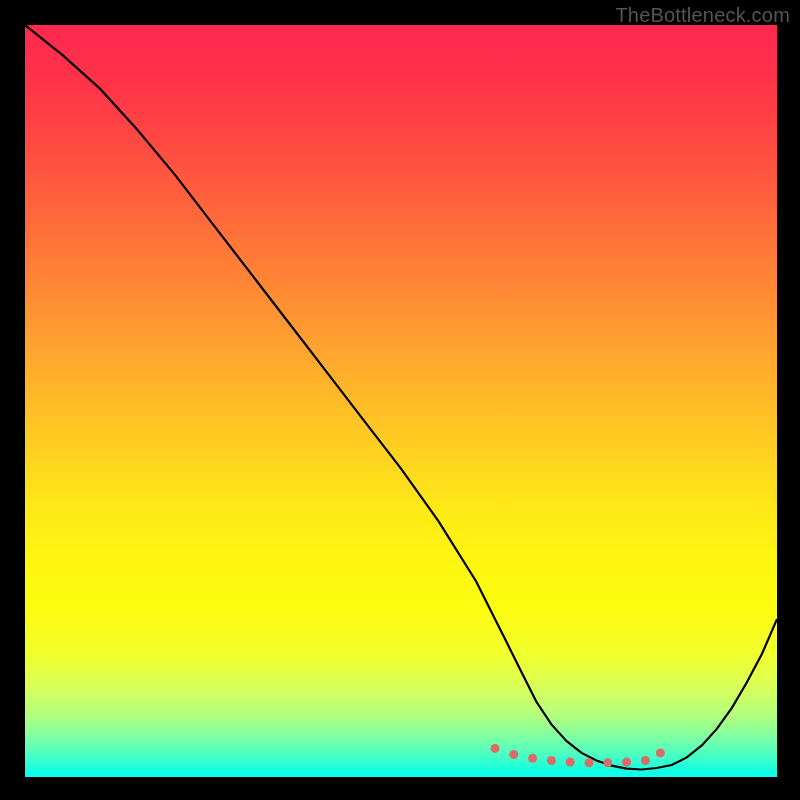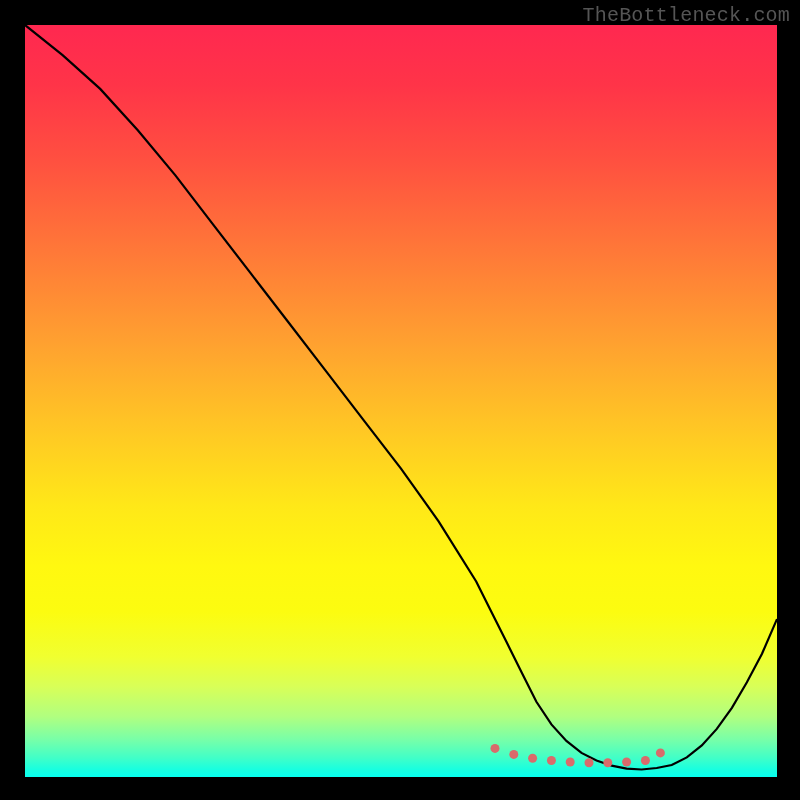--- a/index.html
+++ b/index.html
@@ -1,19 +1,19 @@
 <!DOCTYPE html>
 <html><head>
 <meta charset="utf-8">
 <style>
 body { margin: 0; padding: 0; width: 800px; height: 800px; background: #000; font-family: Arial, sans-serif; position: relative; }
 .plot-area { position: absolute; left: 25px; top: 25px; width: 752px; height: 752px; }
 .gradient-bg { position: absolute; left: 0; top: 0; width: 100%; height: 100%; background: linear-gradient(to bottom, #ff2850 0%, #ff3448 8%, #ff5040 18%, #ff7838 30%, #ffa030 42%, #ffc824 54%, #ffe818 64%, #fff810 72%, #fcfc10 78%, #f0ff30 84%, #d8ff58 88%, #b0ff80 92%, #78ffa8 95%, #40ffc8 97.5%, #18ffe0 99%, #08fff0 100%); }
 .curve-svg { position: absolute; left: 0; top: 0; width: 100%; height: 100%; }
-.watermark { position: absolute; top: 4px; right: 10px; color: #555; font-size: 20px; font-weight: 500; letter-spacing: 0.2px; font-family: Liberation Mono, monospace; }
+.watermark { position: absolute; top: 4px; right: 10px; color: #555; font-size: 20px; font-weight: 500; letter-spacing: 0.2px; }
 </style>
 </head>
 <body>
 
 <div class="plot-area">
   <div class="gradient-bg"></div>
   <svg class="curve-svg" viewBox="0 0 752 752" preserveAspectRatio="none">
     <g id="curve-group">
         <path d="M0.0 0.0 L37.6 30.1 L75.2 63.9 L112.8 105.3 L150.4 150.4 L188.0 199.3 L225.6 248.2 L263.2 297.0 L300.8 345.9 L338.4 394.8 L376.0 443.7 L413.6 496.3 L451.2 556.5 L466.2 586.6 L481.3 616.6 L496.3 646.7 L511.4 676.8 L526.4 699.4 L541.4 715.9 L556.5 727.9 L571.5 735.5 L586.6 740.7 L601.6 743.7 L616.6 744.5 L631.7 743.0 L646.7 740.0 L661.8 732.4 L676.8 720.4 L691.8 703.9 L706.9 682.8 L721.9 657.2 L737.0 628.7 L752.0 594.1 " fill="none" stroke="#000000" stroke-width="2.2"></path>
       </g>

